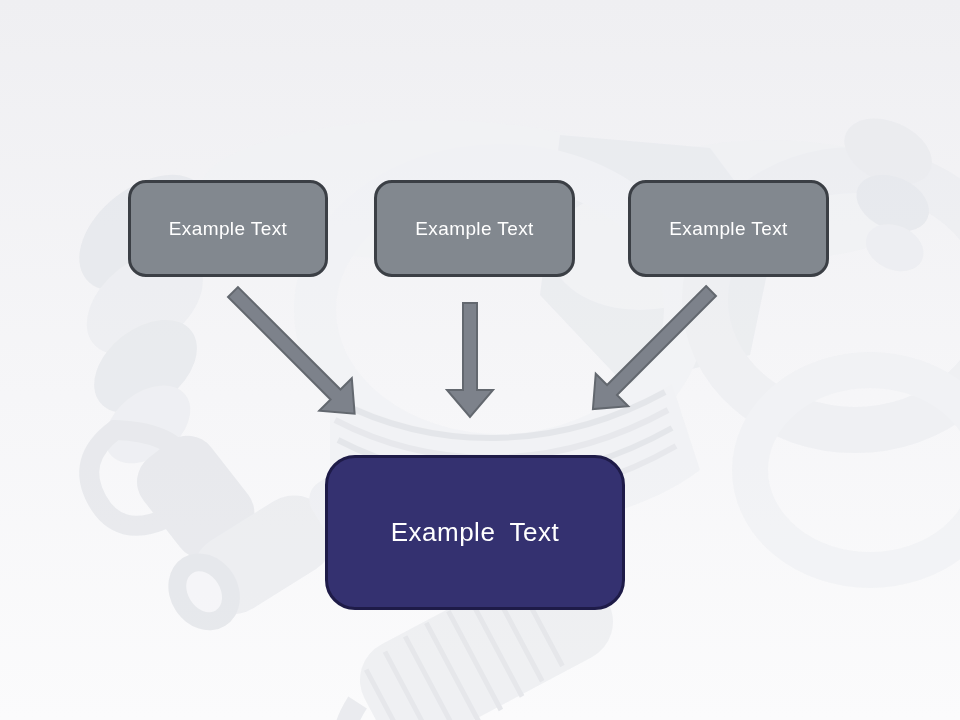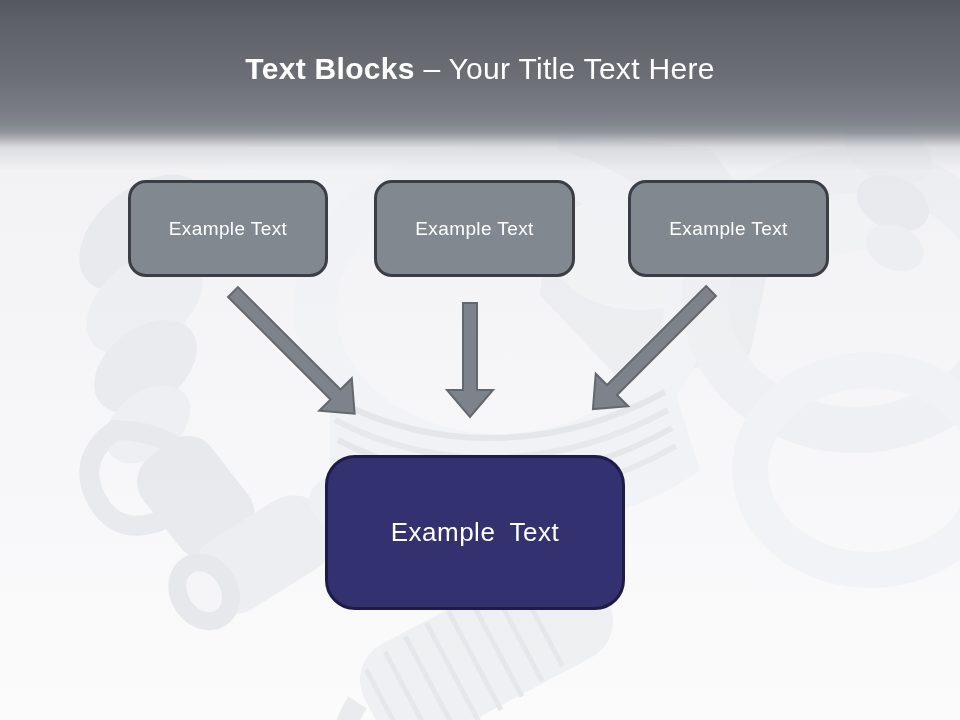--- a/index.html
+++ b/index.html
@@ -103,23 +103,20 @@
       </g>
 
       <g transform="rotate(24 880 170)">
         <ellipse cx="880" cy="150" rx="46" ry="30" fill="#e6e8ec"></ellipse>
         <ellipse cx="905" cy="195" rx="38" ry="26" fill="#dfe2e7"></ellipse>
         <ellipse cx="925" cy="235" rx="30" ry="22" fill="#e8eaee"></ellipse>
       </g>
     </g>
   </svg>
 
-  <div class="header-band">
-    <h1 class="slide-title"><span class="t-bold">Text Blocks</span><span> – Your Title Text Here</span></h1>
-  </div>
 
   <svg class="arrow-layer" width="960" height="720" viewBox="0 0 960 720">
 
     <polygon transform="translate(233,292) rotate(-45)" points="-7,0 7,0 7,145 23,145 0,172 -23,145 -7,145" fill="#7d828b" stroke="#63686f" stroke-width="2"></polygon>
     <polygon transform="translate(470,303)" points="-7,0 7,0 7,87 23,87 0,114 -23,87 -7,87" fill="#7d828b" stroke="#63686f" stroke-width="2"></polygon>
     <polygon transform="translate(711,291) rotate(45)" points="-7,0 7,0 7,140 23,140 0,167 -23,140 -7,140" fill="#7d828b" stroke="#63686f" stroke-width="2"></polygon>
   </svg>
 
   <div class="tblock b1">
     <span>Example Text</span>

